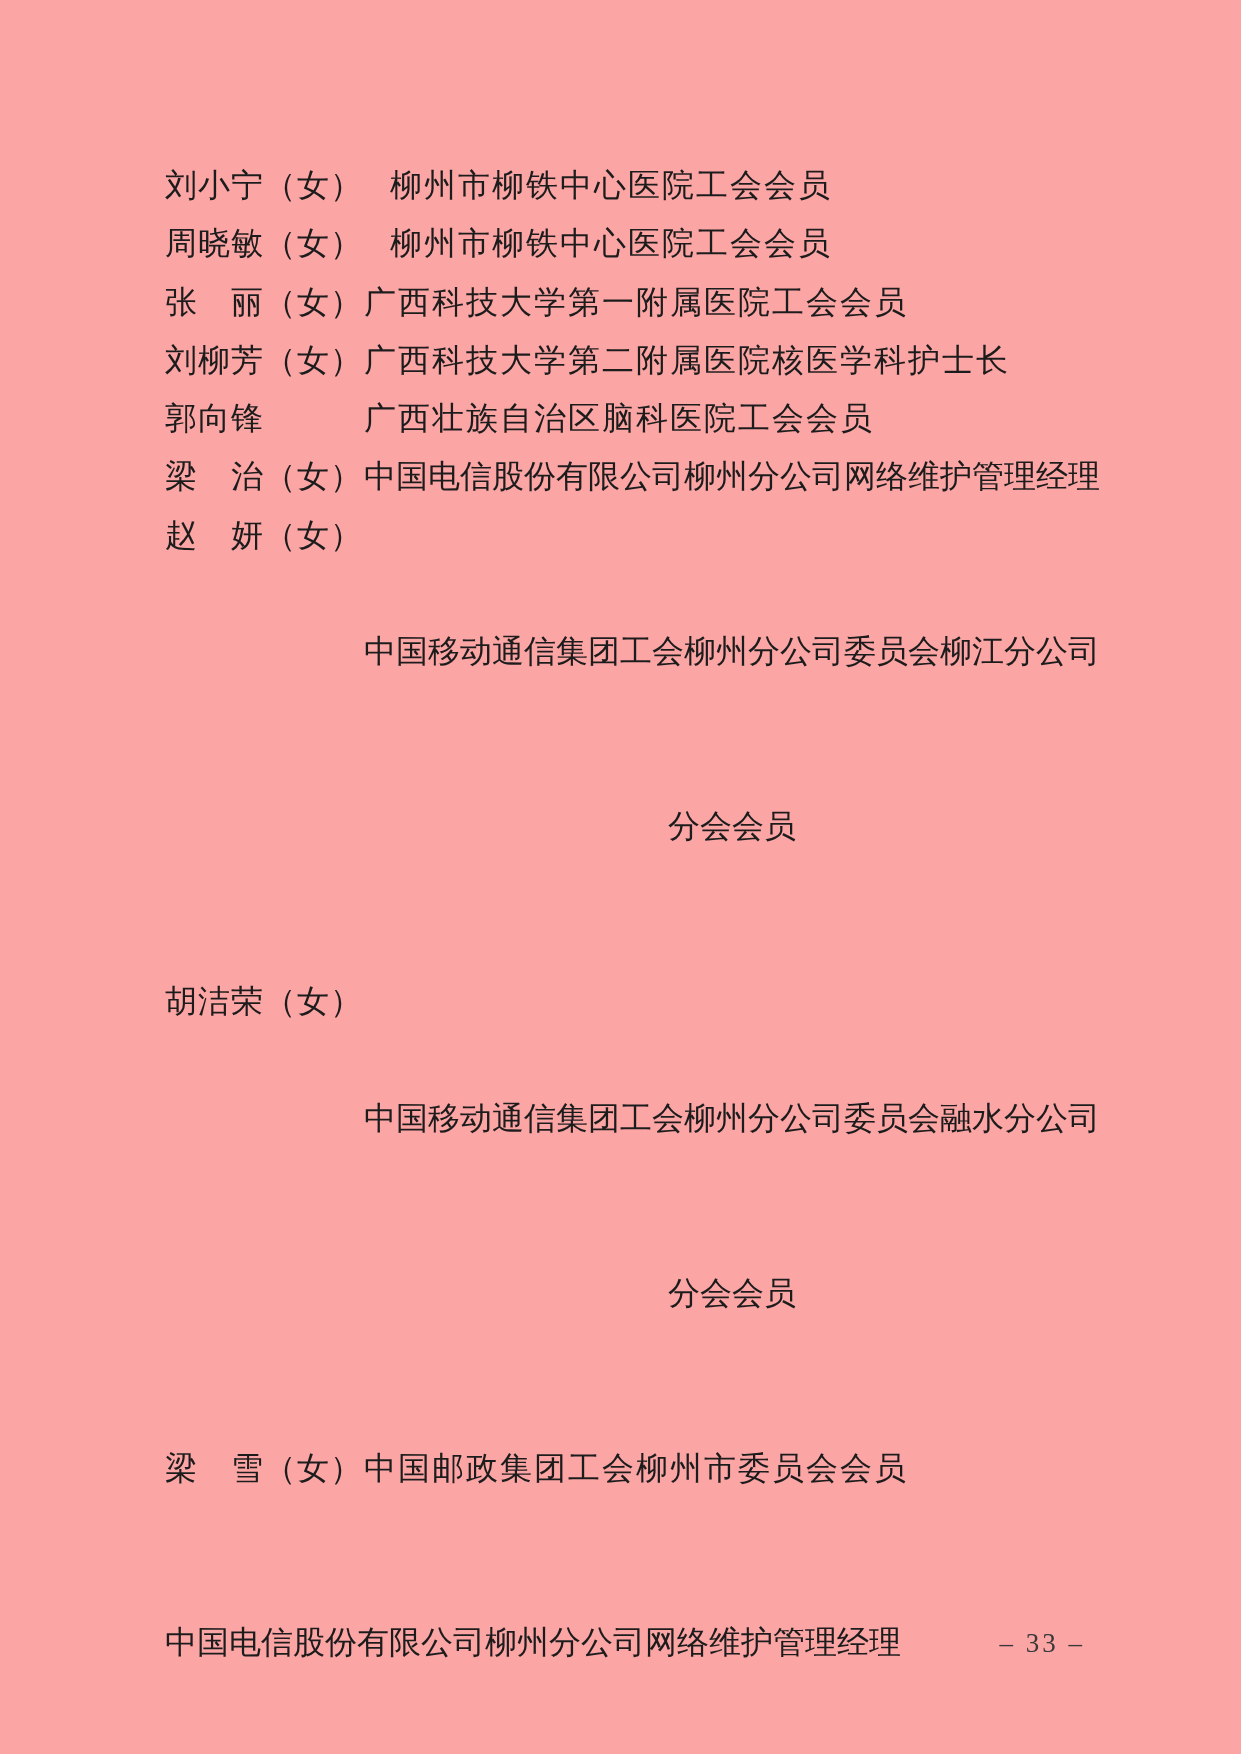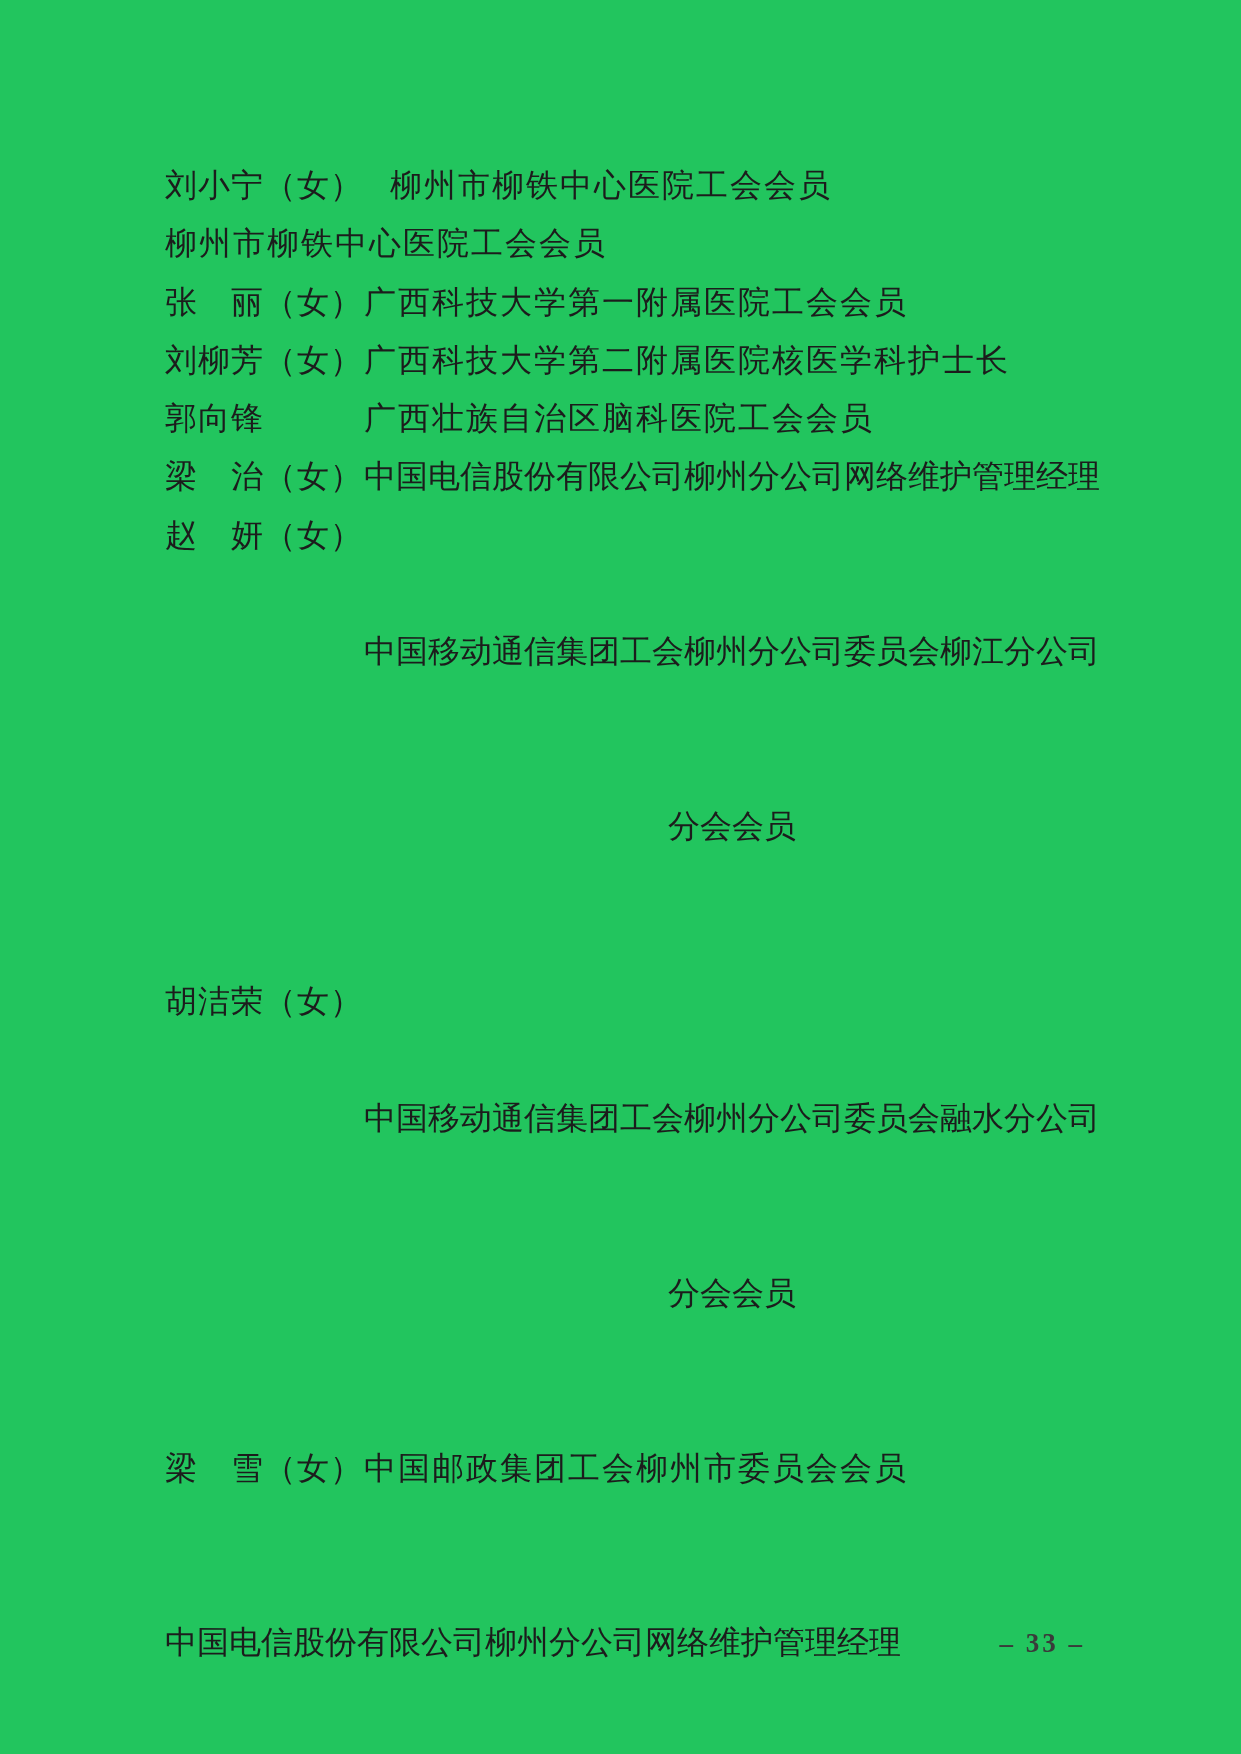--- a/index.html
+++ b/index.html
@@ -1,20 +1,20 @@
 <!DOCTYPE html>
 <html><head>
 <meta charset="utf-8">
 <style>
   html,body { margin:0; padding:0; background:#e8e8e8; }
   .page {
     position:relative;
     width:1241px; height:1754px;
     margin:0 auto;
-    background:#22c55e;
+    background:#fca5a5;
     font-family:"Liberation Serif","DejaVu Serif",serif;
     color:#1c1c1c;
     overflow:hidden;
   }
   .content {
     position:absolute;
     left:165px; top:156px;
     width:960px;
   }
   .entry { display:flex; align-items:flex-start; font-size:32px; line-height:58.3px; }
@@ -22,35 +22,35 @@
   .wide  .name { flex-basis:225px; }
   .affil { letter-spacing:2px; white-space:pre;text-align:center; }
   .snug  .affil { letter-spacing:0; }
   .page-number {
     position:absolute;
     top:1628px; right:156px;
     font-size:27px;
     letter-spacing:3px;
     color:#3a3a3a;
     font-family:"Liberation Serif","DejaVu Serif",serif;
-    font-weight:bold;
   }
 </style>
 </head>
 <body>
 
 <div class="page">
   <div class="content">
 
     <div class="entry wide">
       <div class="name">刘小宁（女）</div>
       <div class="affil"><div>柳州市柳铁中心医院工会会员</div></div>
     </div>
 
     <div class="entry wide">
+      <div class="name">周晓敏（女）</div>
       <div class="affil"><div>柳州市柳铁中心医院工会会员</div></div>
     </div>
 
     <div class="entry">
       <div class="name">张　丽（女）</div>
       <div class="affil"><div>广西科技大学第一附属医院工会会员</div></div>
     </div>
 
     <div class="entry">
       <div class="name">刘柳芳（女）</div>

